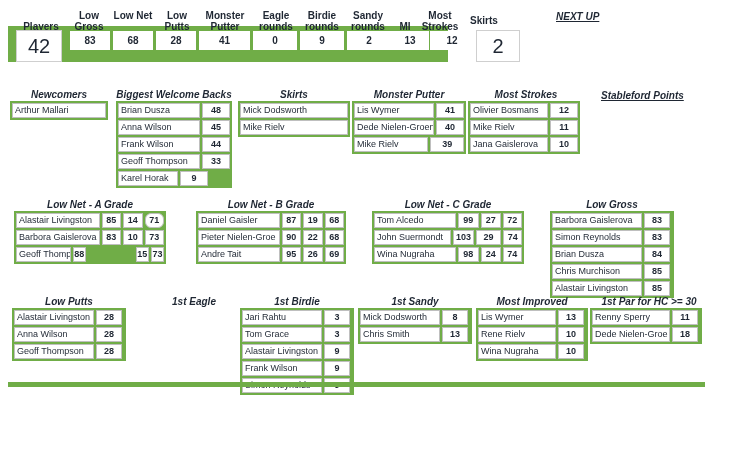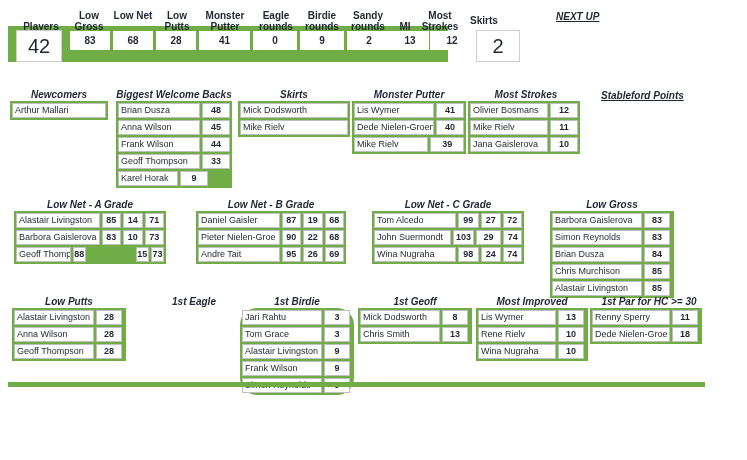--- a/index.html
+++ b/index.html
@@ -160,21 +160,21 @@
       <div class="cell num" style="width: 28px;">10</div>
     </div>
   </div>
 
 <div class="sect-title" style="left:14px;top:199px;width:152px;">Low Net - A Grade</div>
 <div class="tbl" style="left:14px;top:211px;width:152px;">
     <div class="row">
       <div class="cell name" style="width: 86px;">Alastair Livingston</div>
       <div class="cell num" style="width: 20px;">85</div>
       <div class="cell num" style="width: 20px;">14</div>
-      <div class="cell num" style="width: 20px;">71</div>
+      <div class="cell num" style="width: 20px; border-radius: 6px;">71</div>
     </div>
     <div class="row">
       <div class="cell name" style="width: 86px;">Barbora Gaislerova</div>
       <div class="cell num" style="width: 20px;">83</div>
       <div class="cell num" style="width: 20px;">10</div>
       <div class="cell num" style="width: 20px;">73</div>
     </div>
     <div class="row">
       <div class="cell name" style="width: 86px;">Geoff Thompson</div>
       <div class="cell num" style="width: 20px;">88</div>
@@ -263,21 +263,21 @@
     </div>
     <div class="row">
       <div class="cell name" style="width: 80px;">Geoff Thompson</div>
       <div class="cell num" style="width: 26px;">28</div>
     </div>
   </div>
 
 <div class="sect-title" style="left:150px;top:296px;width:88px;">1st Eagle</div>
 
 <div class="sect-title" style="left:240px;top:296px;width:114px;">1st Birdie</div>
-<div class="tbl" style="left:240px;top:308px;width:114px;border-radius:17px;">
+<div class="tbl" style="left:240px;top:308px;width:114px;">
     <div class="row">
       <div class="cell name" style="width: 80px;">Jari Rahtu</div>
       <div class="cell num" style="width: 26px;">3</div>
     </div>
     <div class="row">
       <div class="cell name" style="width: 80px;">Tom Grace</div>
       <div class="cell num" style="width: 26px;">3</div>
     </div>
     <div class="row">
       <div class="cell name" style="width: 80px;">Alastair Livingston</div>
@@ -286,21 +286,21 @@
     <div class="row">
       <div class="cell name" style="width: 80px;">Frank Wilson</div>
       <div class="cell num" style="width: 26px;">9</div>
     </div>
     <div class="row">
       <div class="cell name" style="width: 80px;">Simon Reynolds</div>
       <div class="cell num" style="width: 26px;">9</div>
     </div>
   </div>
 
-<div class="sect-title" style="left:358px;top:296px;width:114px;">1st Geoff</div>
+<div class="sect-title" style="left:358px;top:296px;width:114px;">1st Sandy</div>
 <div class="tbl" style="left:358px;top:308px;width:114px;">
     <div class="row">
       <div class="cell name" style="width: 80px;">Mick Dodsworth</div>
       <div class="cell num" style="width: 26px;">8</div>
     </div>
     <div class="row">
       <div class="cell name" style="width: 80px;">Chris Smith</div>
       <div class="cell num" style="width: 26px;">13</div>
     </div>
   </div>

